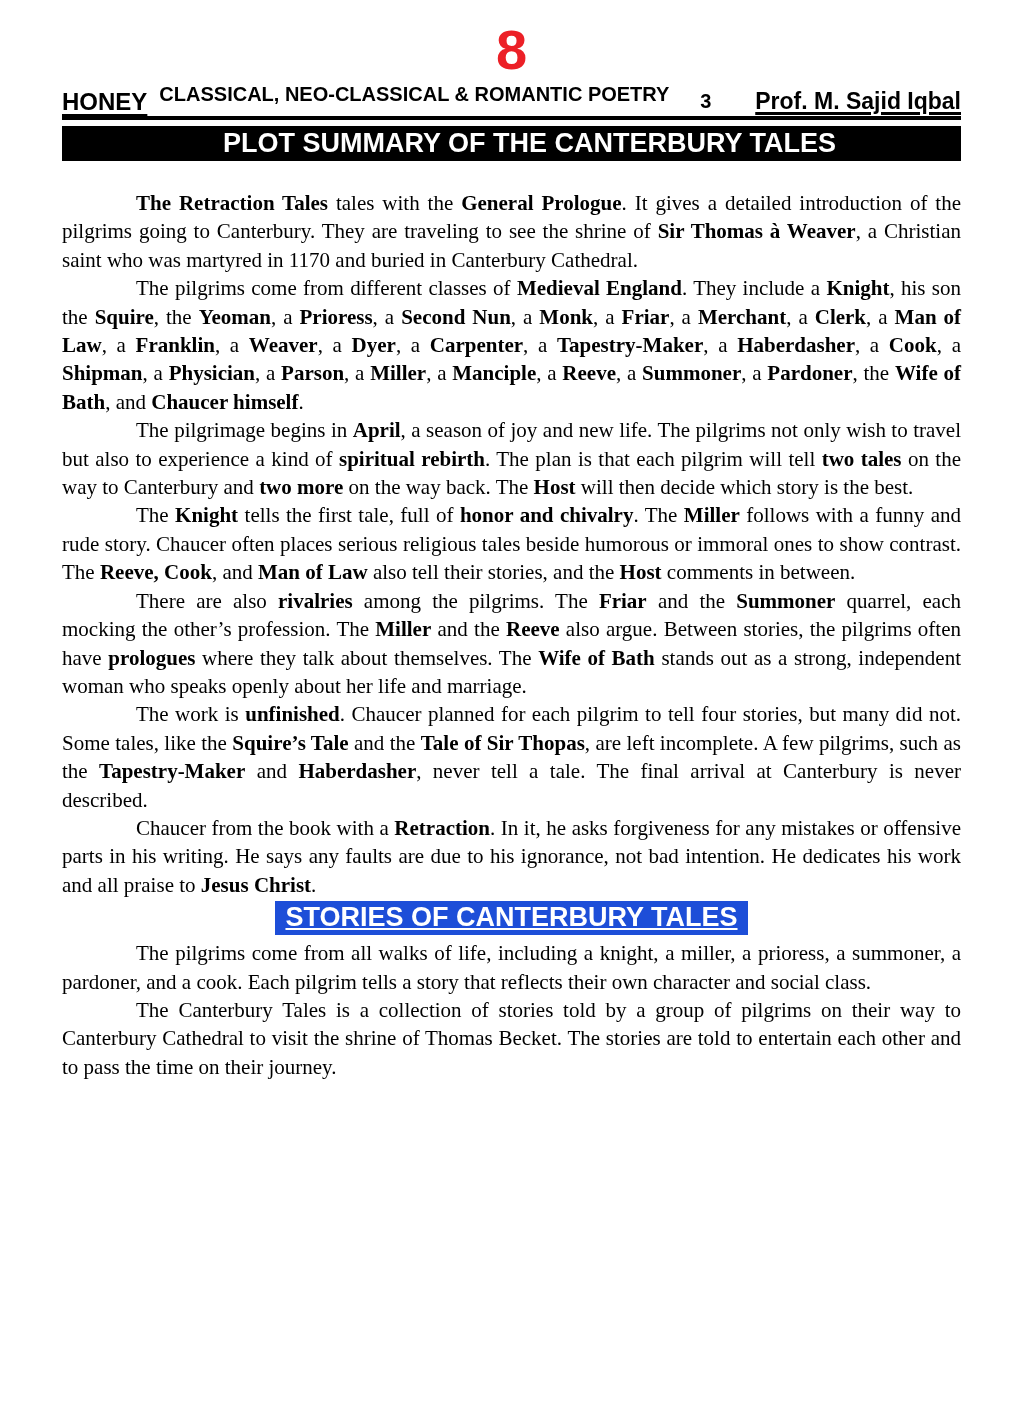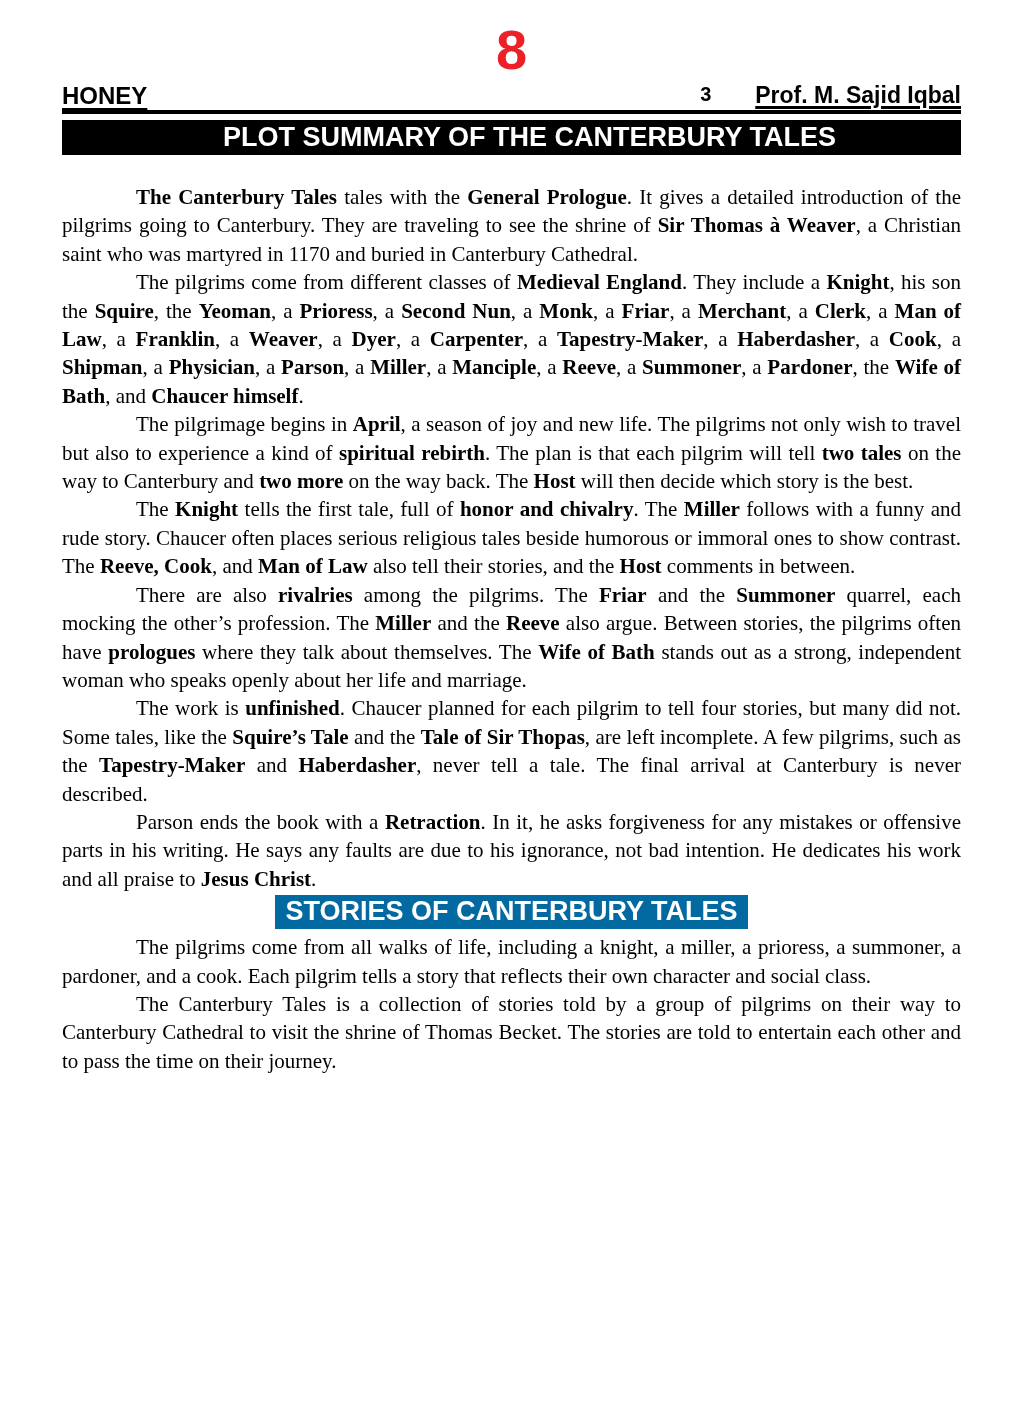--- a/index.html
+++ b/index.html
@@ -18,20 +18,21 @@
     font-family: "Liberation Sans", sans-serif;
     font-weight: bold;
     font-size: 56px;
     line-height: 60px;
     color: #ec2027;
   }
   .header {
     margin: 4px 62px 0 62px;
     border-bottom: 4px solid #000000;
     display: flex;
+    align-items: flex-end;
     font-family: "Liberation Sans", sans-serif;
     font-weight: bold;
     padding-bottom: 2px;
   }
   .brand {
     font-size: 24px;
     line-height: 24px;
     text-decoration: underline;
     text-decoration-thickness: 3px;
     text-underline-offset: 4px;
@@ -93,35 +94,36 @@
 </style>
 </head>
 <body>
 
 <div class="page">
 
   <div class="pagenum" style="color: rgb(236, 32, 39);">8</div>
 
   <div class="header">
     <span class="brand">HONEY</span>
+    <span class="course">CLASSICAL, NEO-CLASSICAL &amp; ROMANTIC POETRY</span>
     <span class="pageref">3</span>
     <span class="author">Prof. M. Sajid Iqbal</span>
   </div>
 
   <main class="content">
       <section>
         <h2 class="banner banner-full" style="background: rgb(0, 0, 0); color: rgb(255, 255, 255); padding-left: 36px;">PLOT SUMMARY OF THE CANTERBURY TALES</h2>
-        <p><b>The Canterbury Tales</b><span> tales with the </span><b>General Prologue</b><span>. It gives a detailed introduction of the pilgrims going to Canterbury. They are traveling to see the shrine of </span><b>Sir Thomas à Weaver</b><span>, a Christian saint who was martyred in 1170 and buried in Canterbury Cathedral.</span></p>
+        <p><b>The Retraction Tales</b><span> tales with the </span><b>General Prologue</b><span>. It gives a detailed introduction of the pilgrims going to Canterbury. They are traveling to see the shrine of </span><b>Sir Thomas à Weaver</b><span>, a Christian saint who was martyred in 1170 and buried in Canterbury Cathedral.</span></p>
         <p><span>The pilgrims come from different classes of </span><b>Medieval England</b><span>. They include a </span><b>Knight</b><span>, his son the </span><b>Squire</b><span>, the </span><b>Yeoman</b><span>, a </span><b>Prioress</b><span>, a </span><b>Second Nun</b><span>, a </span><b>Monk</b><span>, a </span><b>Friar</b><span>, a </span><b>Merchant</b><span>, a </span><b>Clerk</b><span>, a </span><b>Man of Law</b><span>, a </span><b>Franklin</b><span>, a </span><b>Weaver</b><span>, a </span><b>Dyer</b><span>, a </span><b>Carpenter</b><span>, a </span><b>Tapestry-Maker</b><span>, a </span><b>Haberdasher</b><span>, a </span><b>Cook</b><span>, a </span><b>Shipman</b><span>, a </span><b>Physician</b><span>, a </span><b>Parson</b><span>, a </span><b>Miller</b><span>, a </span><b>Manciple</b><span>, a </span><b>Reeve</b><span>, a </span><b>Summoner</b><span>, a </span><b>Pardoner</b><span>, the </span><b>Wife of Bath</b><span>, and </span><b>Chaucer himself</b><span>.</span></p>
         <p><span>The pilgrimage begins in </span><b>April</b><span>, a season of joy and new life. The pilgrims not only wish to travel but also to experience a kind of </span><b>spiritual rebirth</b><span>. The plan is that each pilgrim will tell </span><b>two tales</b><span> on the way to Canterbury and </span><b>two more</b><span> on the way back. The </span><b>Host</b><span> will then decide which story is the best.</span></p>
         <p><span>The </span><b>Knight</b><span> tells the first tale, full of </span><b>honor and chivalry</b><span>. The </span><b>Miller</b><span> follows with a funny and rude story. Chaucer often places serious religious tales beside humorous or immoral ones to show contrast. The </span><b>Reeve, Cook</b><span>, and </span><b>Man of Law</b><span> also tell their stories, and the </span><b>Host</b><span> comments in between.</span></p>
         <p><span>There are also </span><b>rivalries</b><span> among the pilgrims. The </span><b>Friar</b><span> and the </span><b>Summoner</b><span> quarrel, each mocking the other’s profession. The </span><b>Miller</b><span> and the </span><b>Reeve</b><span> also argue. Between stories, the pilgrims often have </span><b>prologues</b><span> where they talk about themselves. The </span><b>Wife of Bath</b><span> stands out as a strong, independent woman who speaks openly about her life and marriage.</span></p>
         <p><span>The work is </span><b>unfinished</b><span>. Chaucer planned for each pilgrim to tell four stories, but many did not. Some tales, like the </span><b>Squire’s Tale</b><span> and the </span><b>Tale of Sir Thopas</b><span>, are left incomplete. A few pilgrims, such as the </span><b>Tapestry-Maker</b><span> and </span><b>Haberdasher</b><span>, never tell a tale. The final arrival at Canterbury is never described.</span></p>
-        <p><span>Parson ends the book with a </span><b>Retraction</b><span>. In it, he asks forgiveness for any mistakes or offensive parts in his writing. He says any faults are due to his ignorance, not bad intention. He dedicates his work and all praise to </span><b>Jesus Christ</b><span>.</span></p>
+        <p><span>Chaucer from the book with a </span><b>Retraction</b><span>. In it, he asks forgiveness for any mistakes or offensive parts in his writing. He says any faults are due to his ignorance, not bad intention. He dedicates his work and all praise to </span><b>Jesus Christ</b><span>.</span></p>
       </section>
       <section>
-        <h2 class="banner banner-inline" style="background: #0369a1; color: rgb(255, 255, 255);">STORIES OF CANTERBURY TALES</h2>
+        <h2 class="banner banner-inline" style="background: #1d4ed8; color: rgb(255, 255, 255); text-decoration: underline;">STORIES OF CANTERBURY TALES</h2>
         <p><span>The pilgrims come from all walks of life, including a knight, a miller, a prioress, a summoner, a pardoner, and a cook. Each pilgrim tells a story that reflects their own character and social class.</span></p>
         <p><span>The Canterbury Tales is a collection of stories told by a group of pilgrims on their way to Canterbury Cathedral to visit the shrine of Thomas Becket. The stories are told to entertain each other and to pass the time on their journey.</span></p>
       </section>
     </main>
 
 </div>
 
 </body></html>

